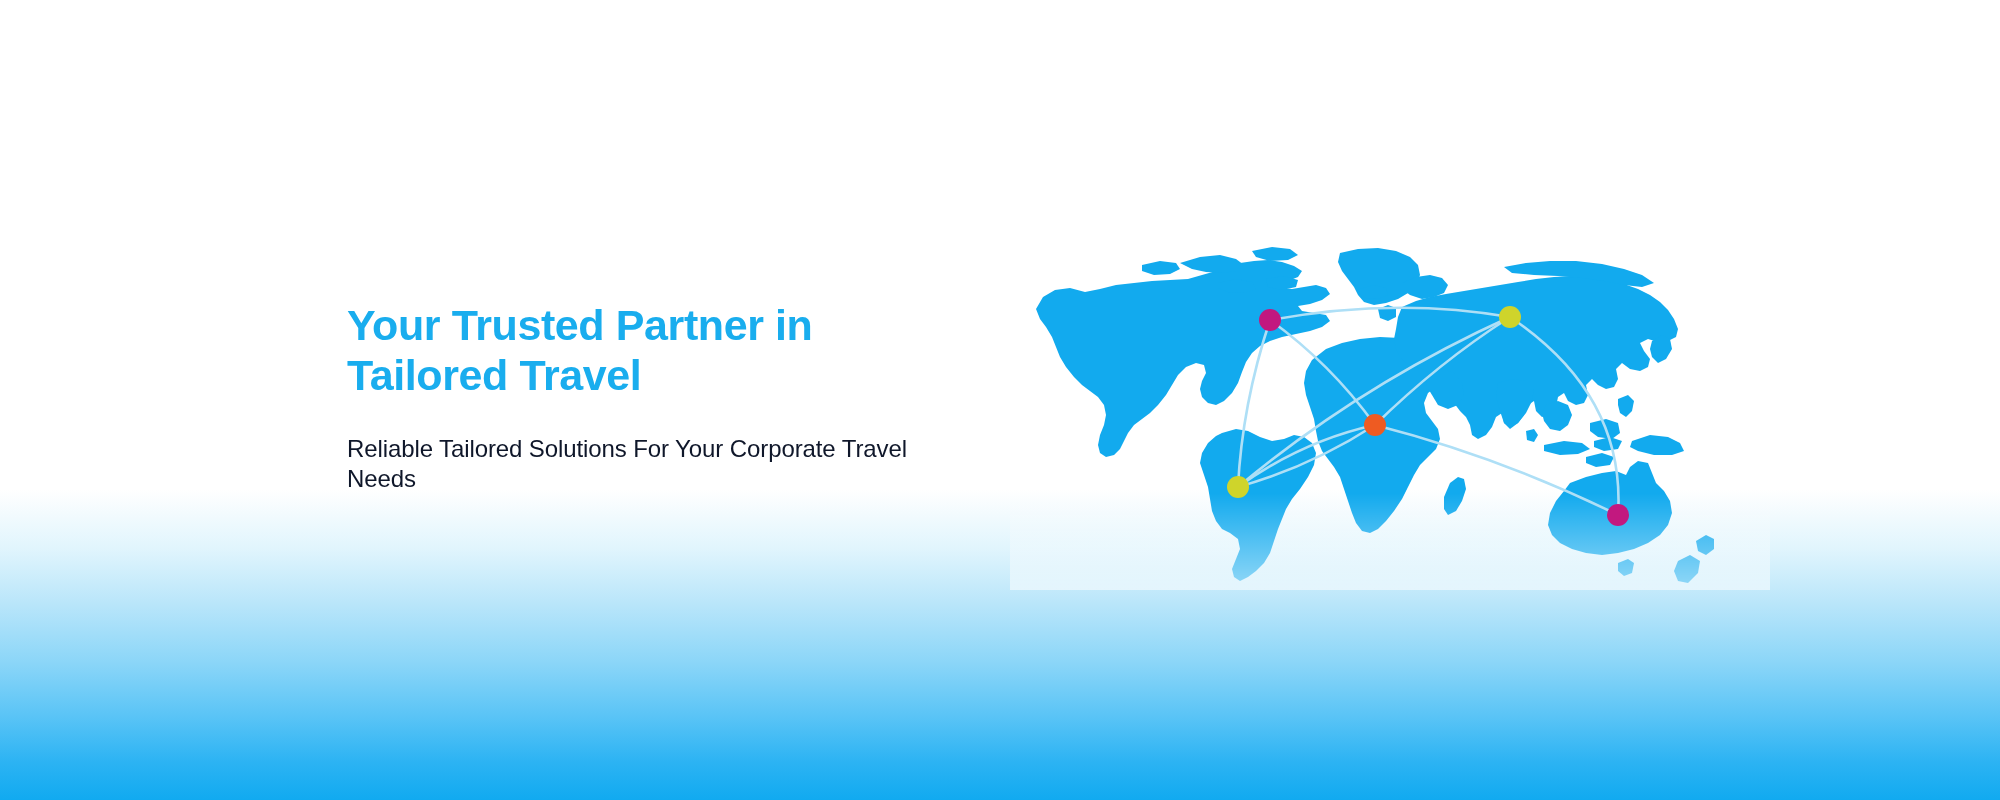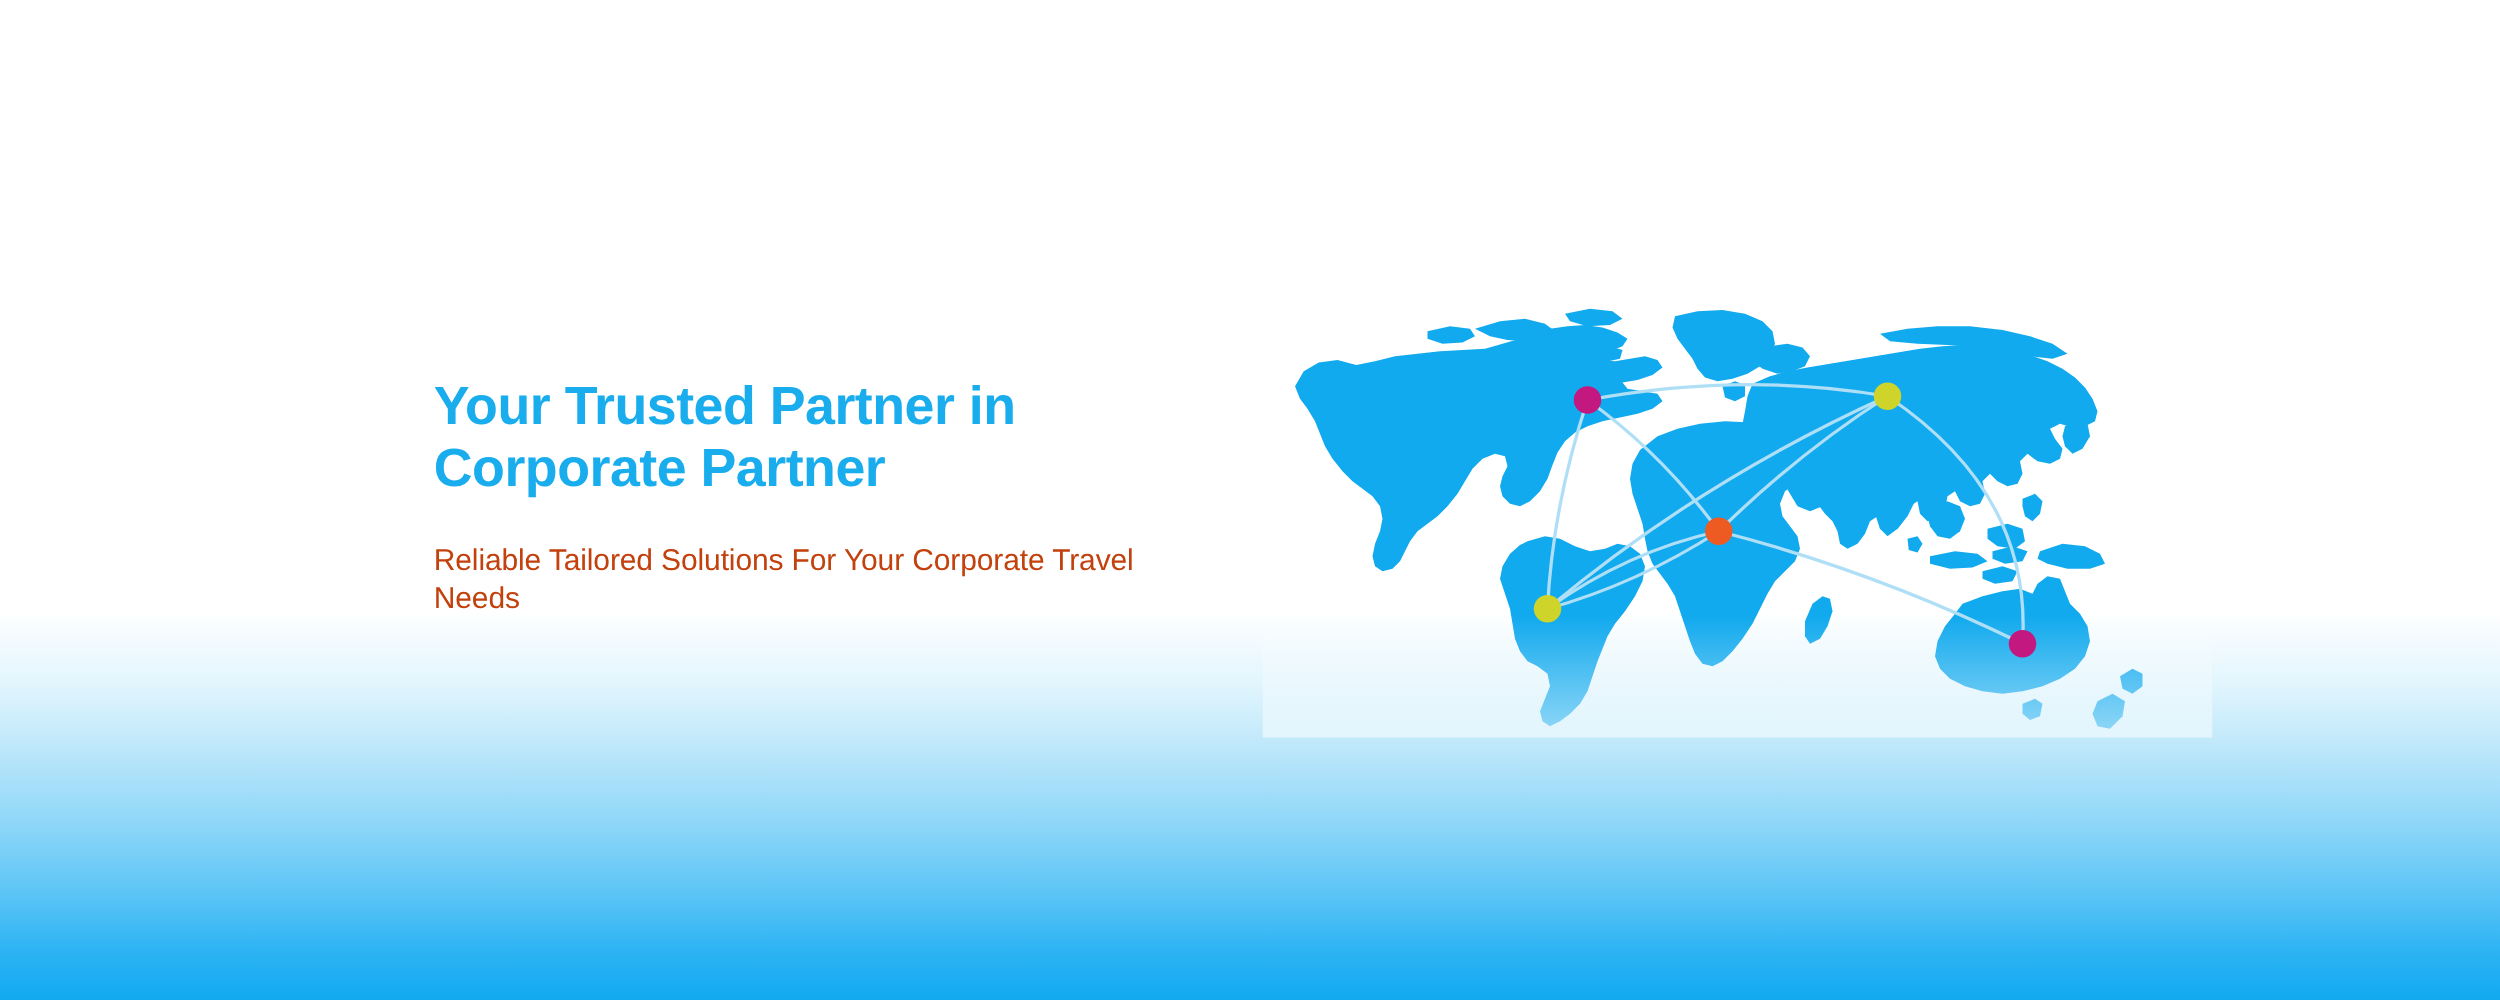--- a/index.html
+++ b/index.html
@@ -60,21 +60,21 @@
     white-space: pre-line;
   }
   .subhead {
     margin: 0;
     padding-top: 34px;
     font-family: "Liberation Sans", sans-serif;
     font-size: 24px;
     line-height: 30px;
     font-weight: 400;
     letter-spacing: -0.1px;
-    color: #c2410c;
+    color: #0f172a;
   }
 
   
   .map-wrap {
     position: absolute;
     left: 1030px;
     top: 245px;
     width: 700px;
     height: 345px;
   }
@@ -87,21 +87,21 @@
 </style>
 </head>
 <body>
 
 <div class="hero">
 
   <div class="hero-gradient"></div>
 
   <div class="copy">
     <h1 class="headline">Your Trusted Partner in
-Corporate Partner</h1>
+Tailored Travel</h1>
     <p class="subhead">Reliable Tailored Solutions For Your Corporate Travel Needs</p>
   </div>
 
   <div class="map-wrap">
     <svg class="map-svg" viewBox="0 0 700 345" xmlns="http://www.w3.org/2000/svg">
 
       <defs>
         <clipPath id="mapClip">
           <rect x="-20" y="-10" width="760" height="360"></rect>
         </clipPath>

